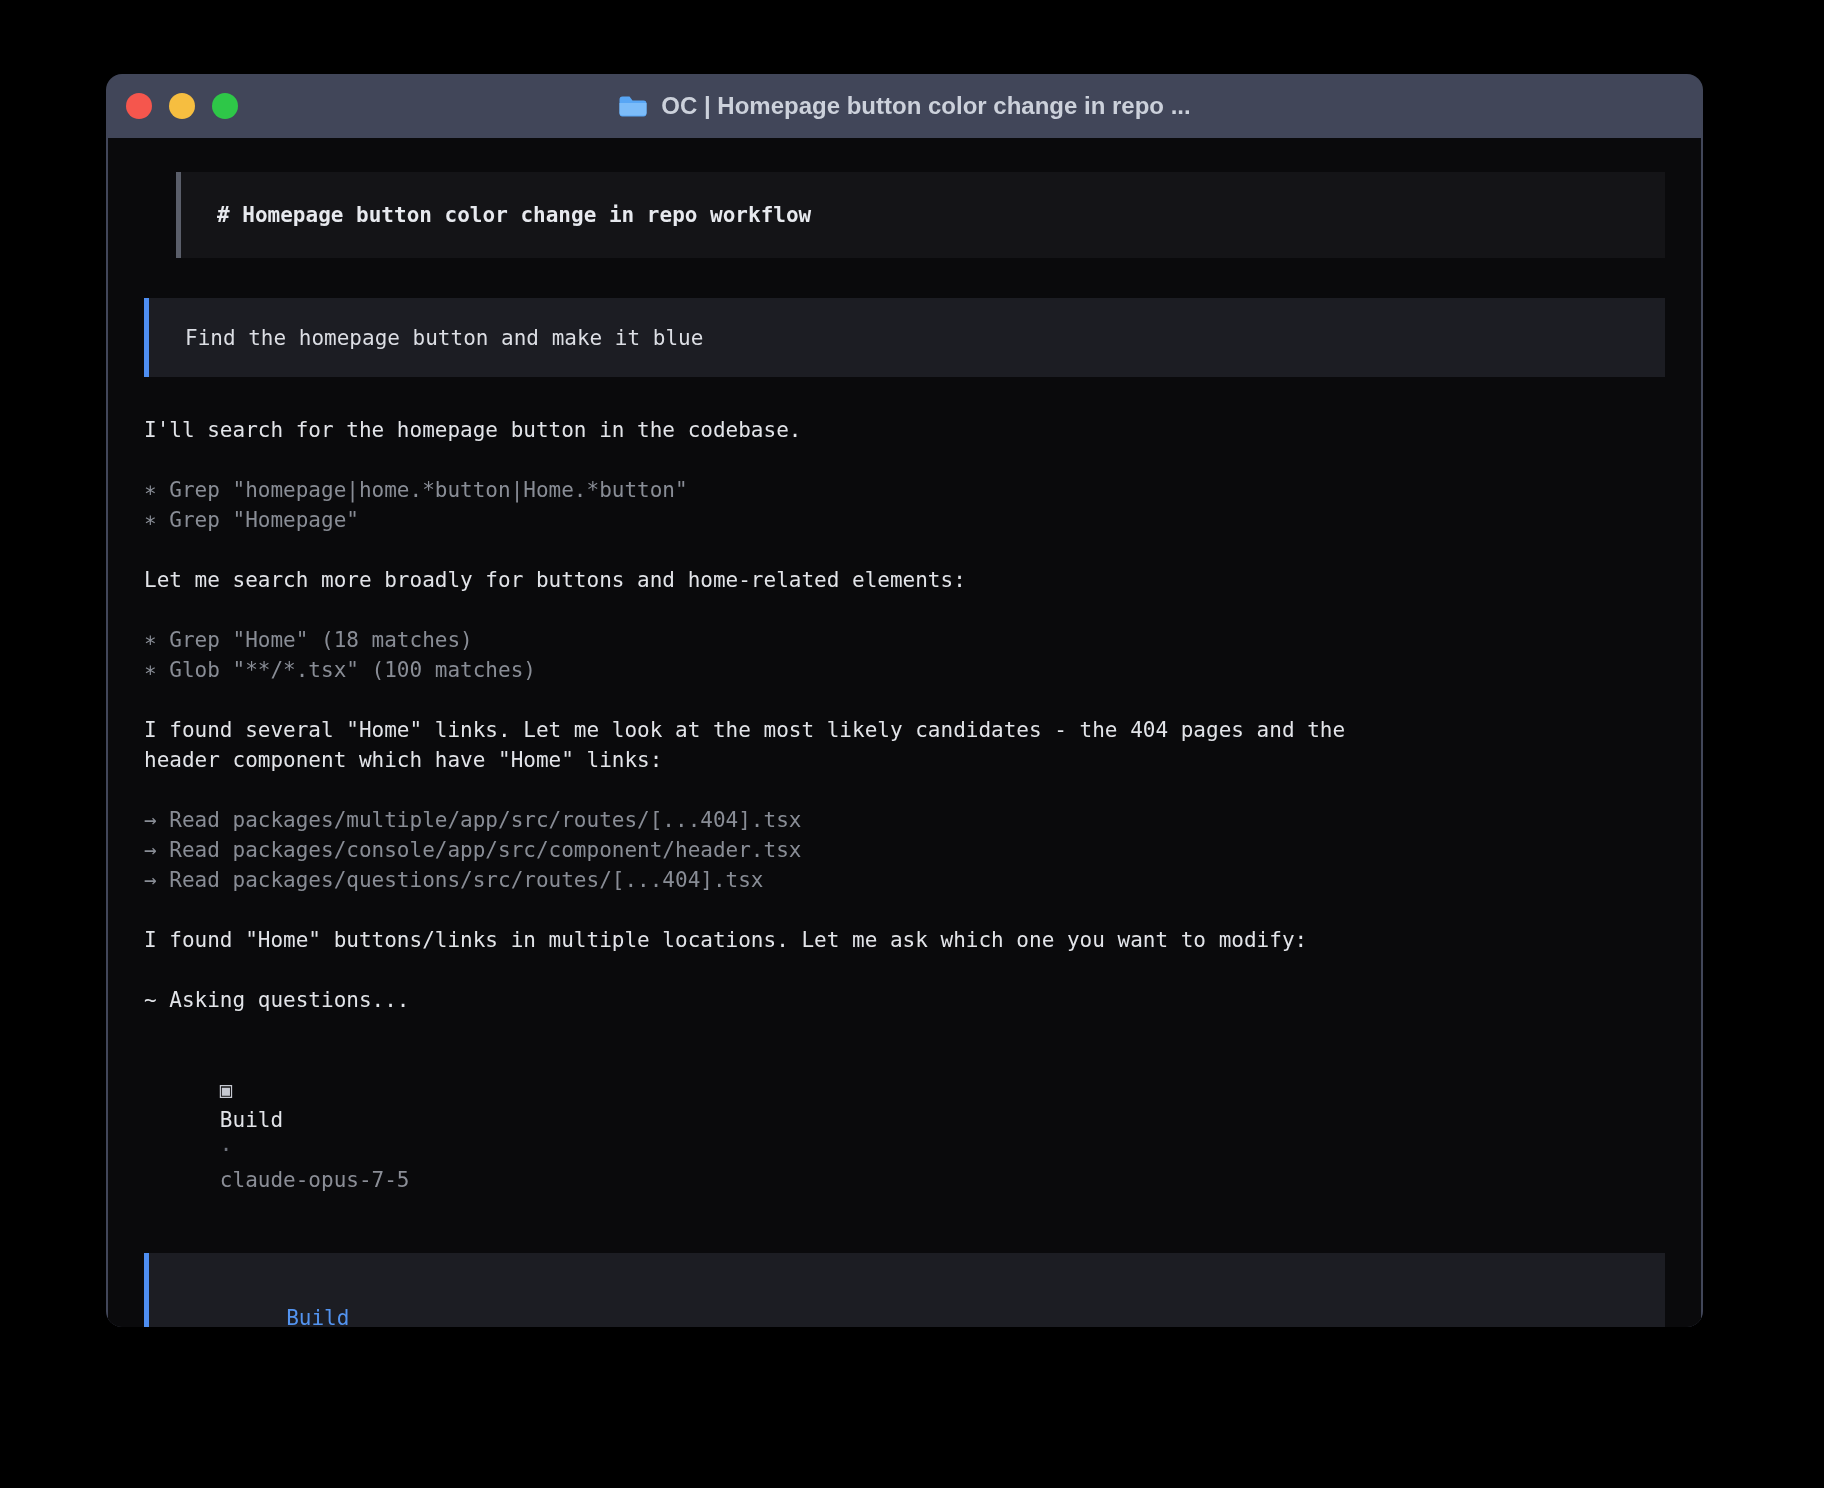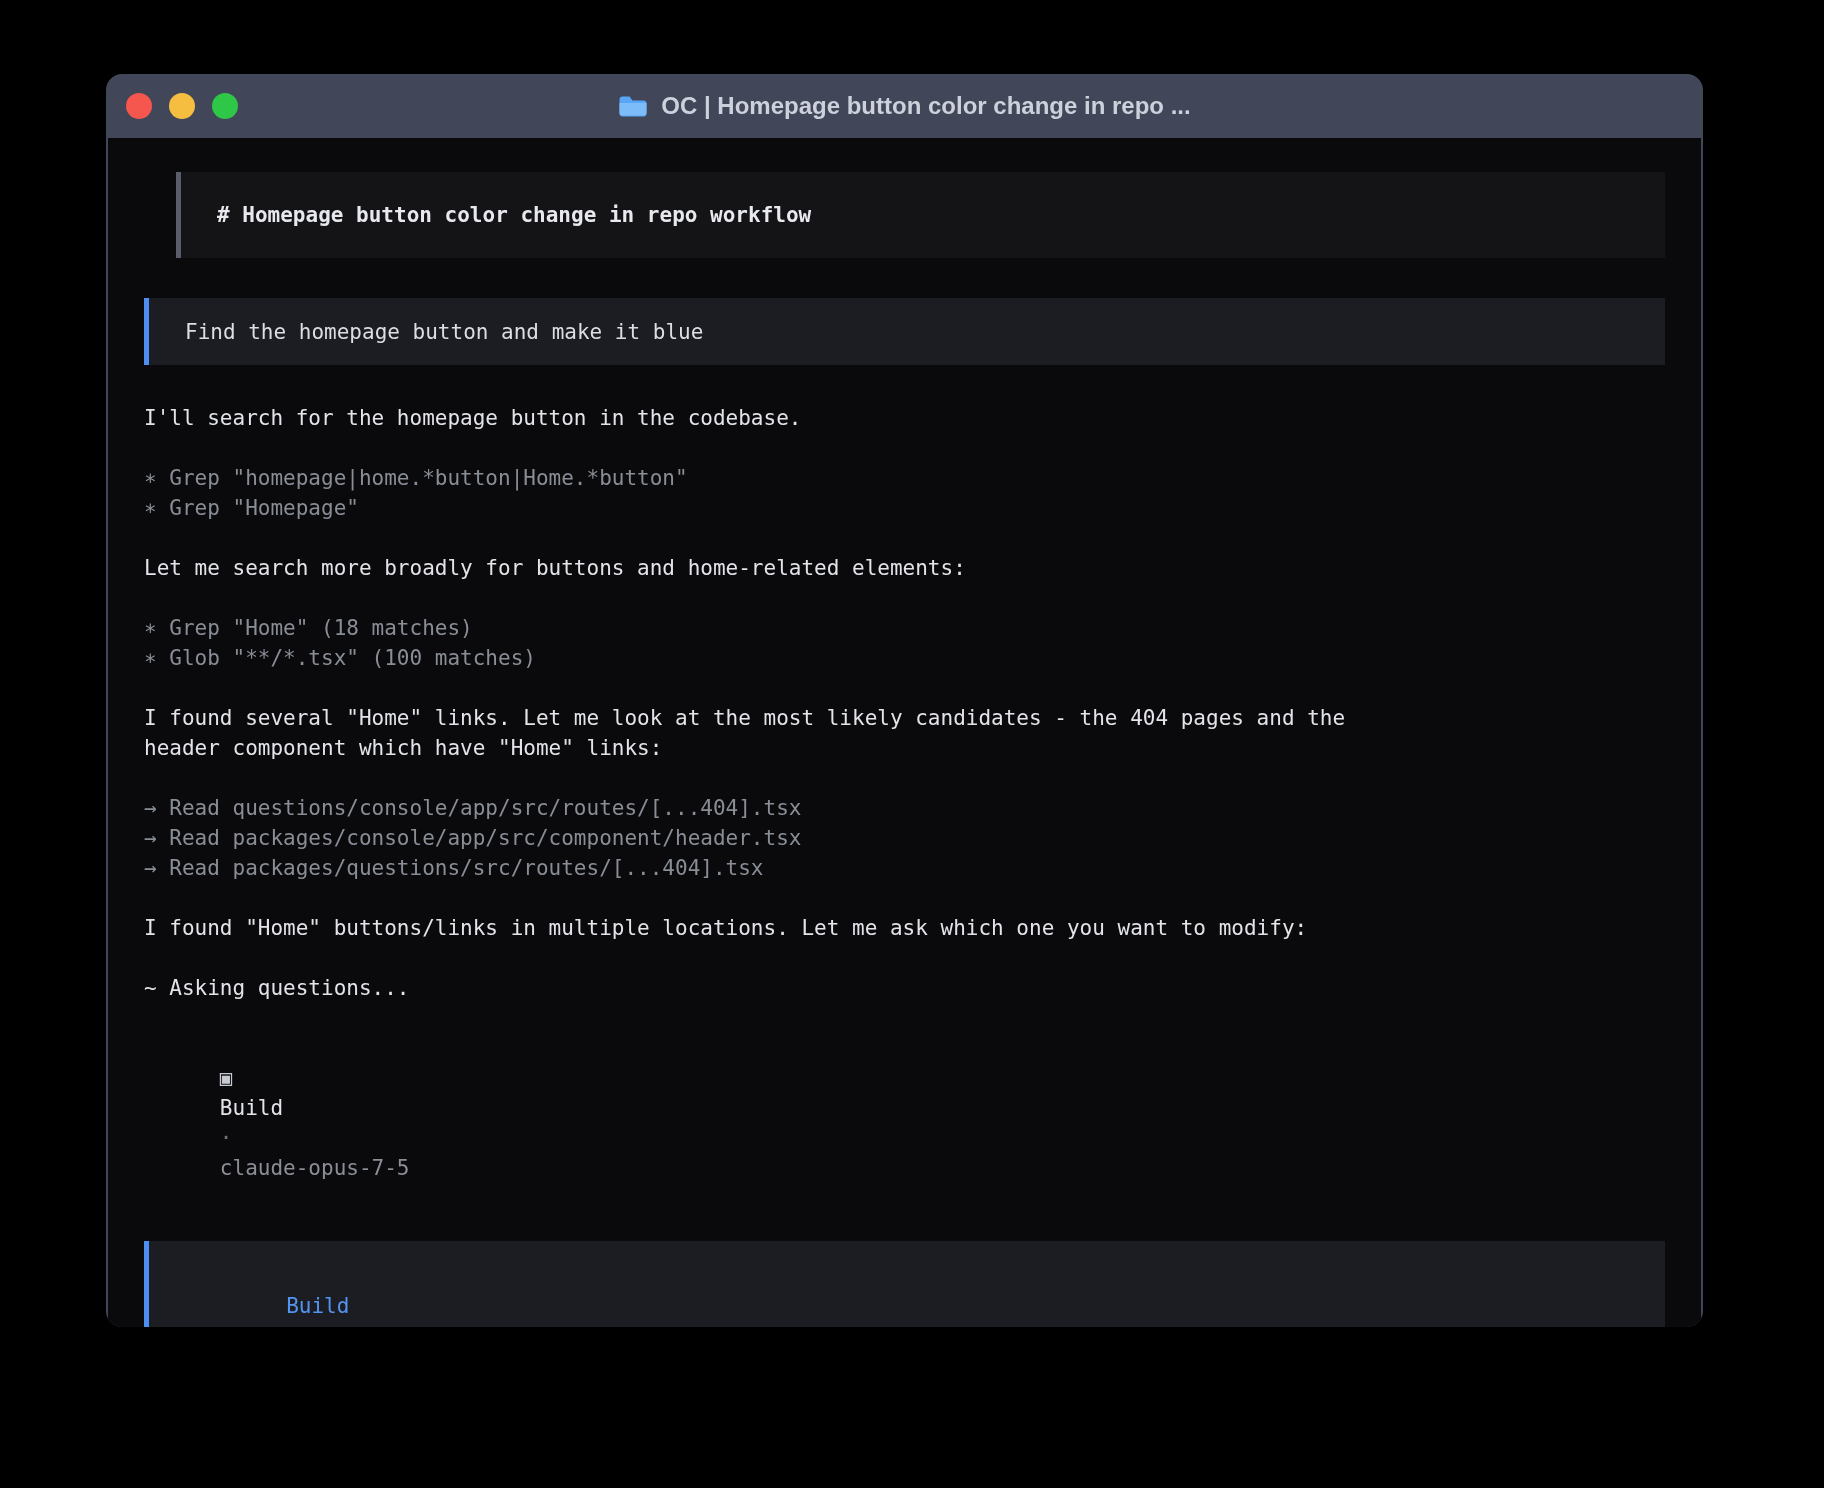--- a/index.html
+++ b/index.html
@@ -40,21 +40,21 @@
     flex:0 0 auto; height:86px; background:#141417;
     border-left:5px solid #5a5e6a;
     padding:0 36px; margin-bottom:40px;
     display:flex; align-items:center; justify-content:space-between;margin-left:32px;
   }
   .sh-title { font-weight:bold; color:#e7e9ee; white-space:pre; }
   .sh-right { color:#84878f; white-space:pre; }
   .sh-right .sh-usage { margin-left:30px; }
 
   .user-msg {
-    flex:0 0 auto; height:67px; background:#1c1d23;
+    flex:0 0 auto; height:79px; background:#1c1d23;
     border-left:5px solid #4e8ef2;
     padding:0 36px; margin-bottom:38px;
     display:flex; align-items:center;
     color:#dcdee4; white-space:pre;
   }
 
   .block { margin-bottom:30px; }
   .line  { white-space:pre; }
   .block.text .line { color:#e2e4e9; }
   .block.tool .line { color:#898d96; }
@@ -120,21 +120,21 @@
         </div>
         <div class="block tool">
           <div class="line">∗ Grep "Home" (18 matches)</div>
           <div class="line">∗ Glob "**/*.tsx" (100 matches)</div>
         </div>
         <div class="block text">
           <div class="line">I found several "Home" links. Let me look at the most likely candidates - the 404 pages and the</div>
           <div class="line">header component which have "Home" links:</div>
         </div>
         <div class="block tool">
-          <div class="line">→ Read questions/console/app/src/routes/[...404].tsx</div>
+          <div class="line">→ Read packages/multiple/app/src/routes/[...404].tsx</div>
           <div class="line">→ Read packages/console/app/src/component/header.tsx</div>
           <div class="line">→ Read packages/questions/src/routes/[...404].tsx</div>
         </div>
         <div class="block text">
           <div class="line">I found "Home" buttons/links in multiple locations. Let me ask which one you want to modify:</div>
         </div>
         <div class="block text">
           <div class="line">~ Asking questions...</div>
         </div>
       </div>

